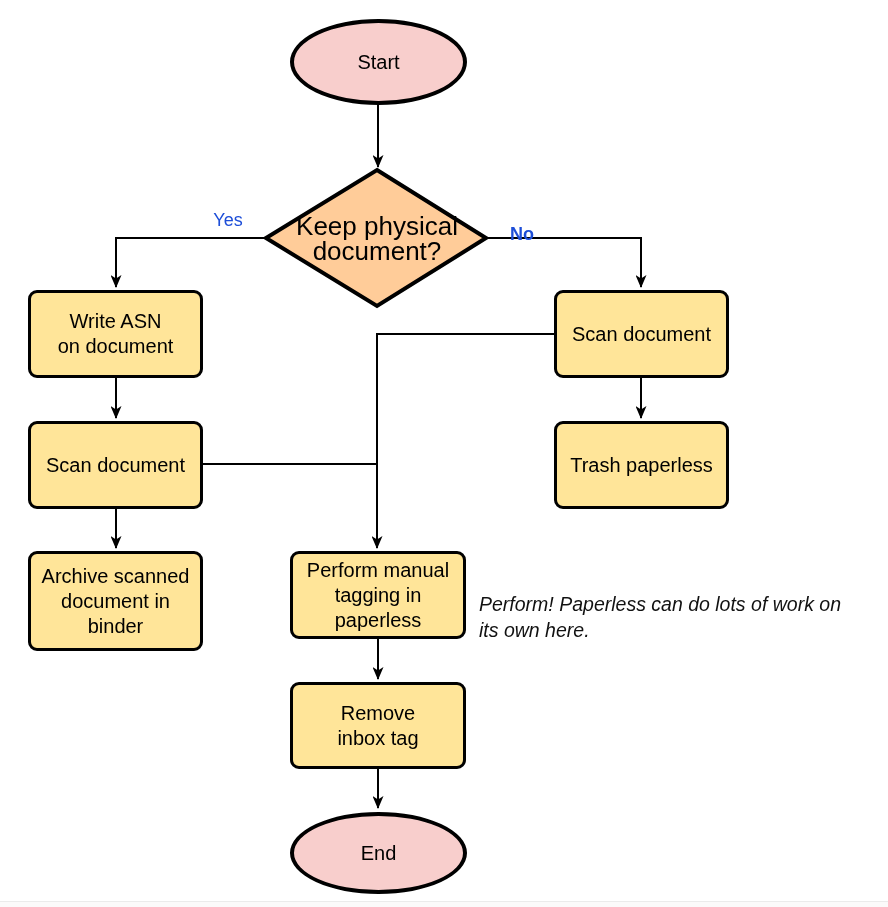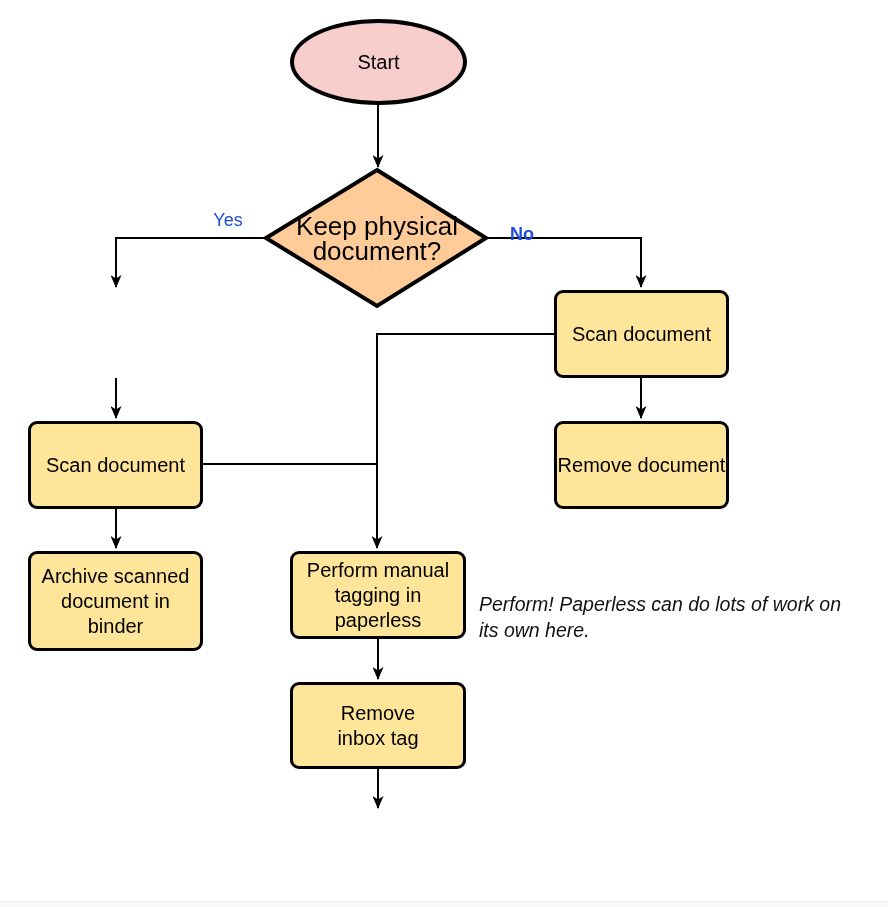--- a/index.html
+++ b/index.html
@@ -131,49 +131,56 @@
 
   <div class="decision-label" id="decision-text">
     <span>Keep physical
 document?</span>
   </div>
 
   <div class="edge-label" id="label-yes">Yes</div>
 
   <div class="edge-label" id="label-no">No</div>
 
+  <div class="node process" id="node-write-asn">
+    <span>Write ASN
+on document</span>
+  </div>
 
   <div class="node process" id="node-scan-left">
     <span>Scan document</span>
   </div>
 
   <div class="node process" id="node-archive">
     <span>Archive scanned
 document in
 binder</span>
   </div>
 
   <div class="node process" id="node-scan-right">
     <span>Scan document</span>
   </div>
 
   <div class="node process" id="node-trash">
-    <span>Remove document</span>
+    <span>Trash paperless</span>
   </div>
 
   <div class="node process" id="node-remove">
     <span>Remove
 inbox tag</span>
   </div>
 
   <div class="node process" id="node-tagging">
     <span>Perform manual
 tagging in
 paperless</span>
   </div>
 
+  <div class="node terminator" id="node-end">
+    <span>End</span>
+  </div>
 
   <div class="annotation">Perform! Paperless can do lots of work on
 its own here.</div>
 
   <div class="page-bottom-edge"></div>
 
 </div>
 
 </body></html>

